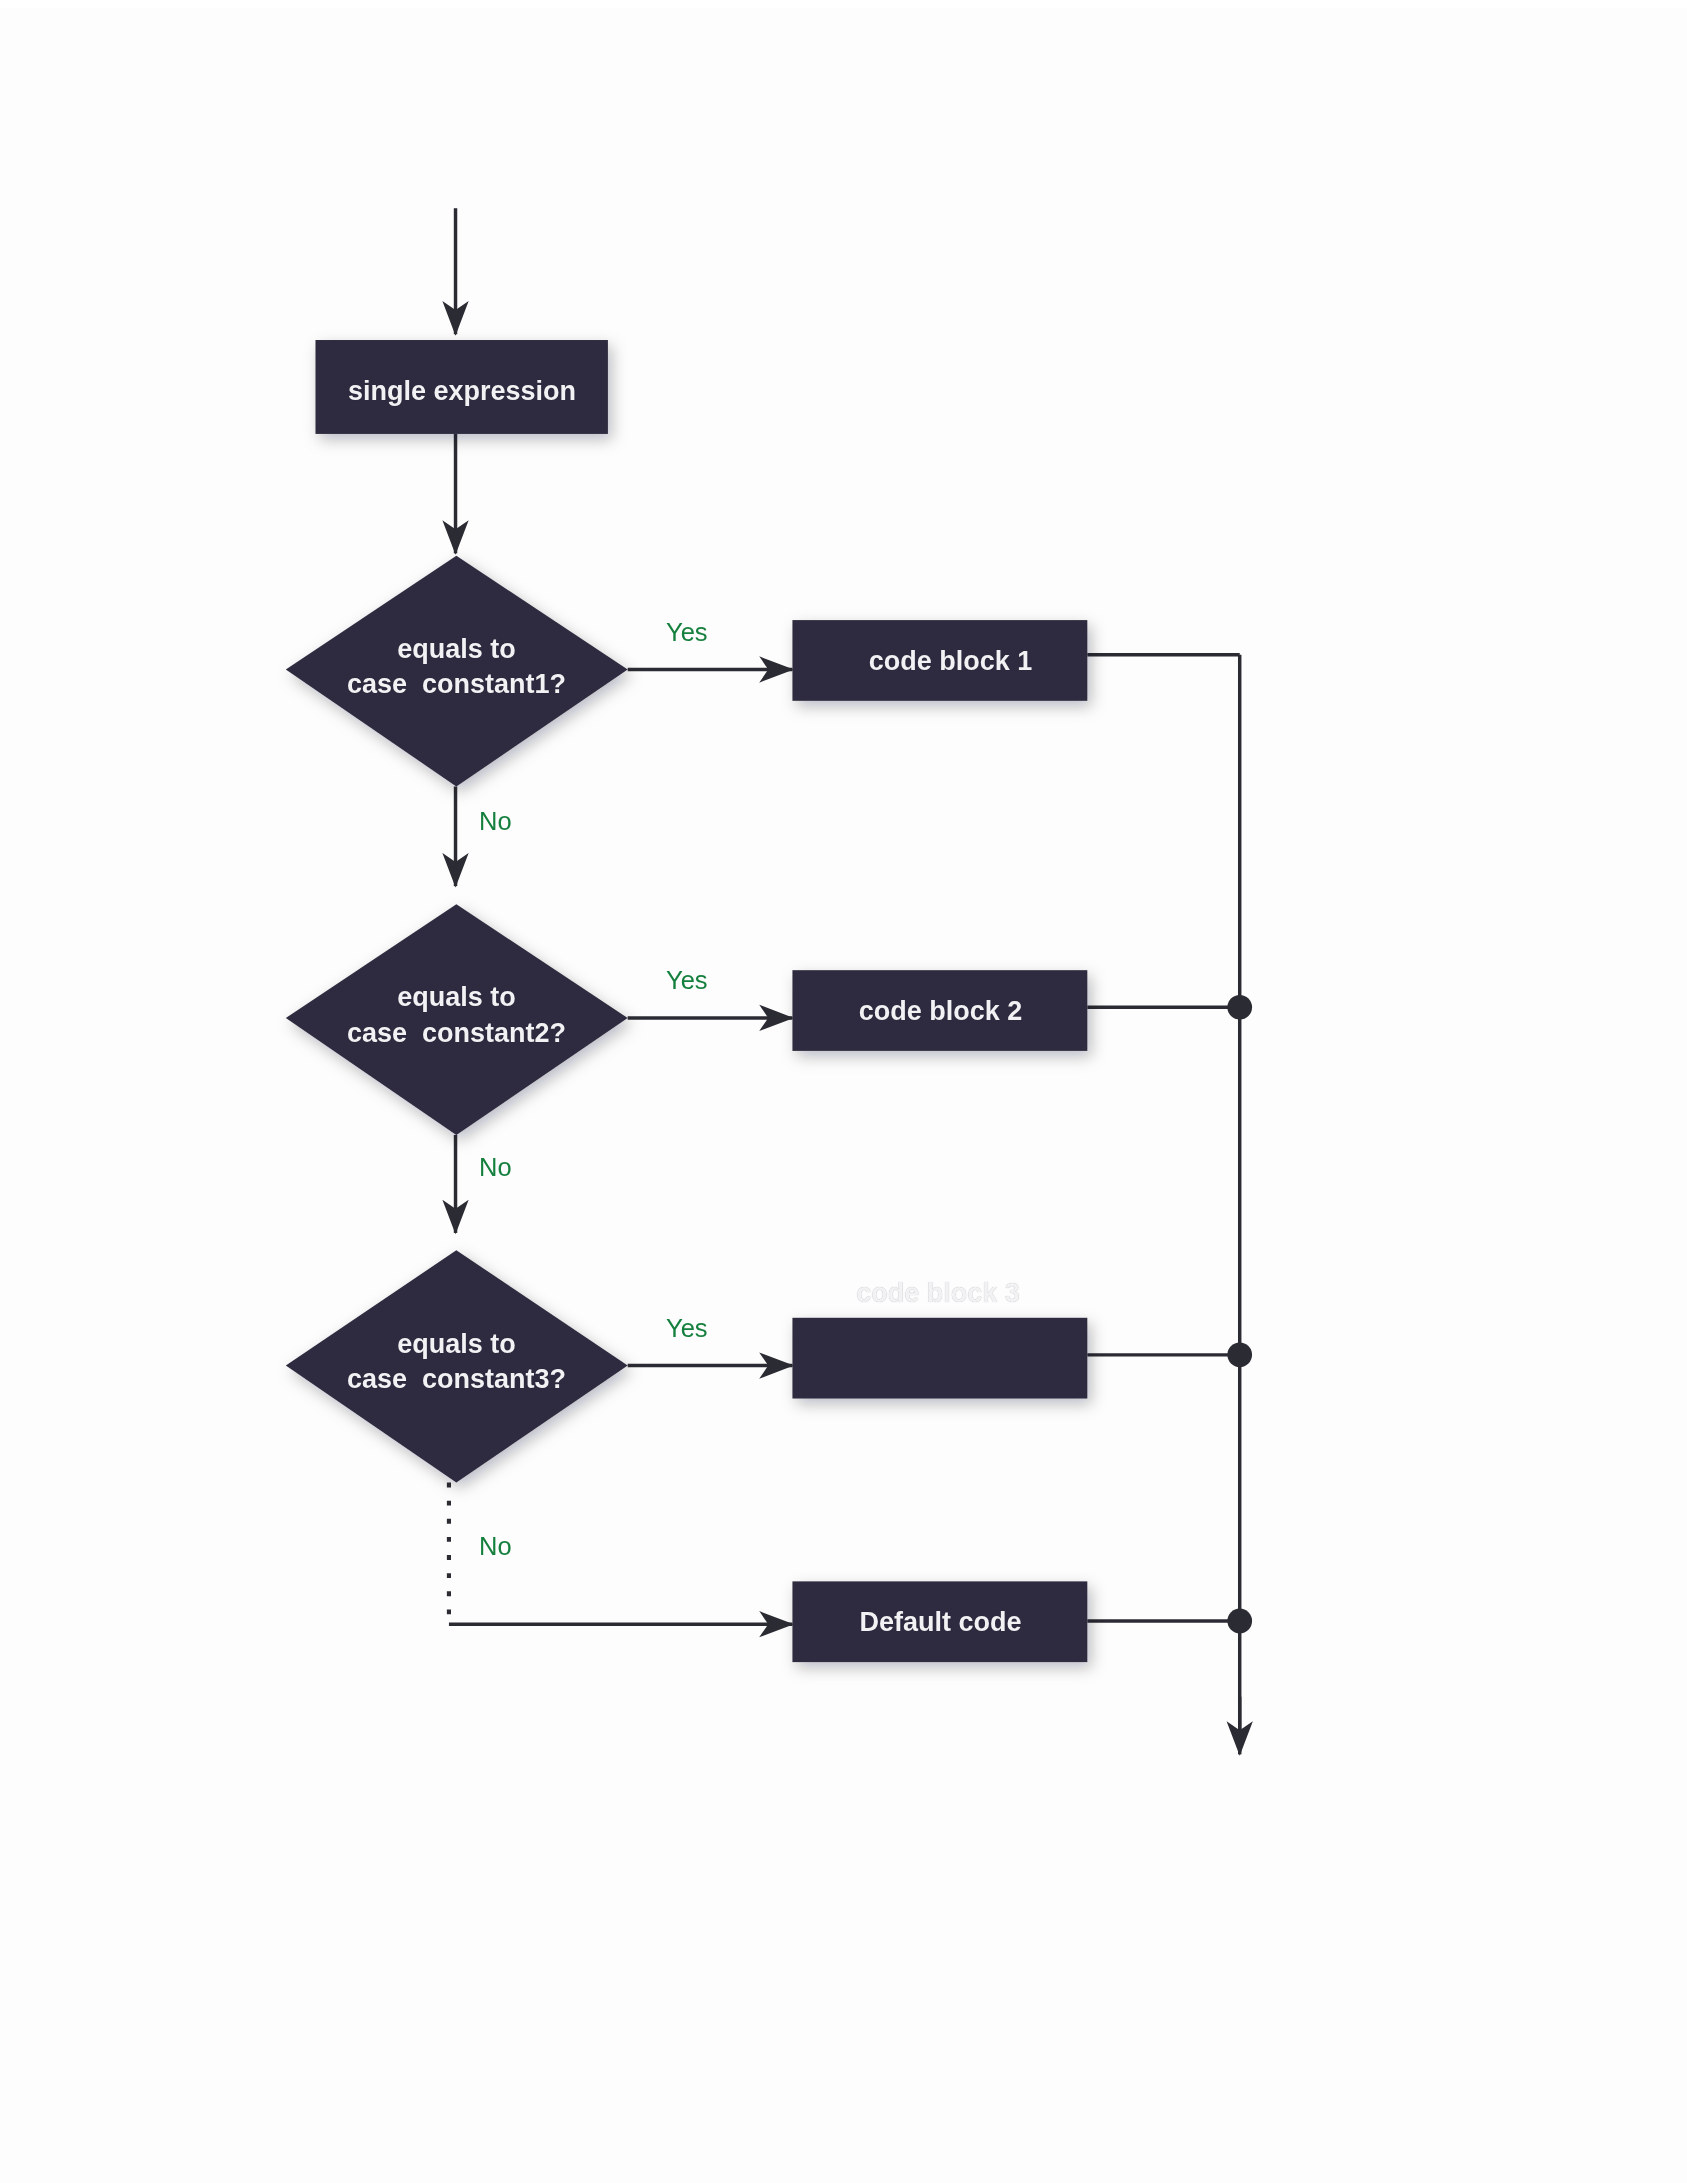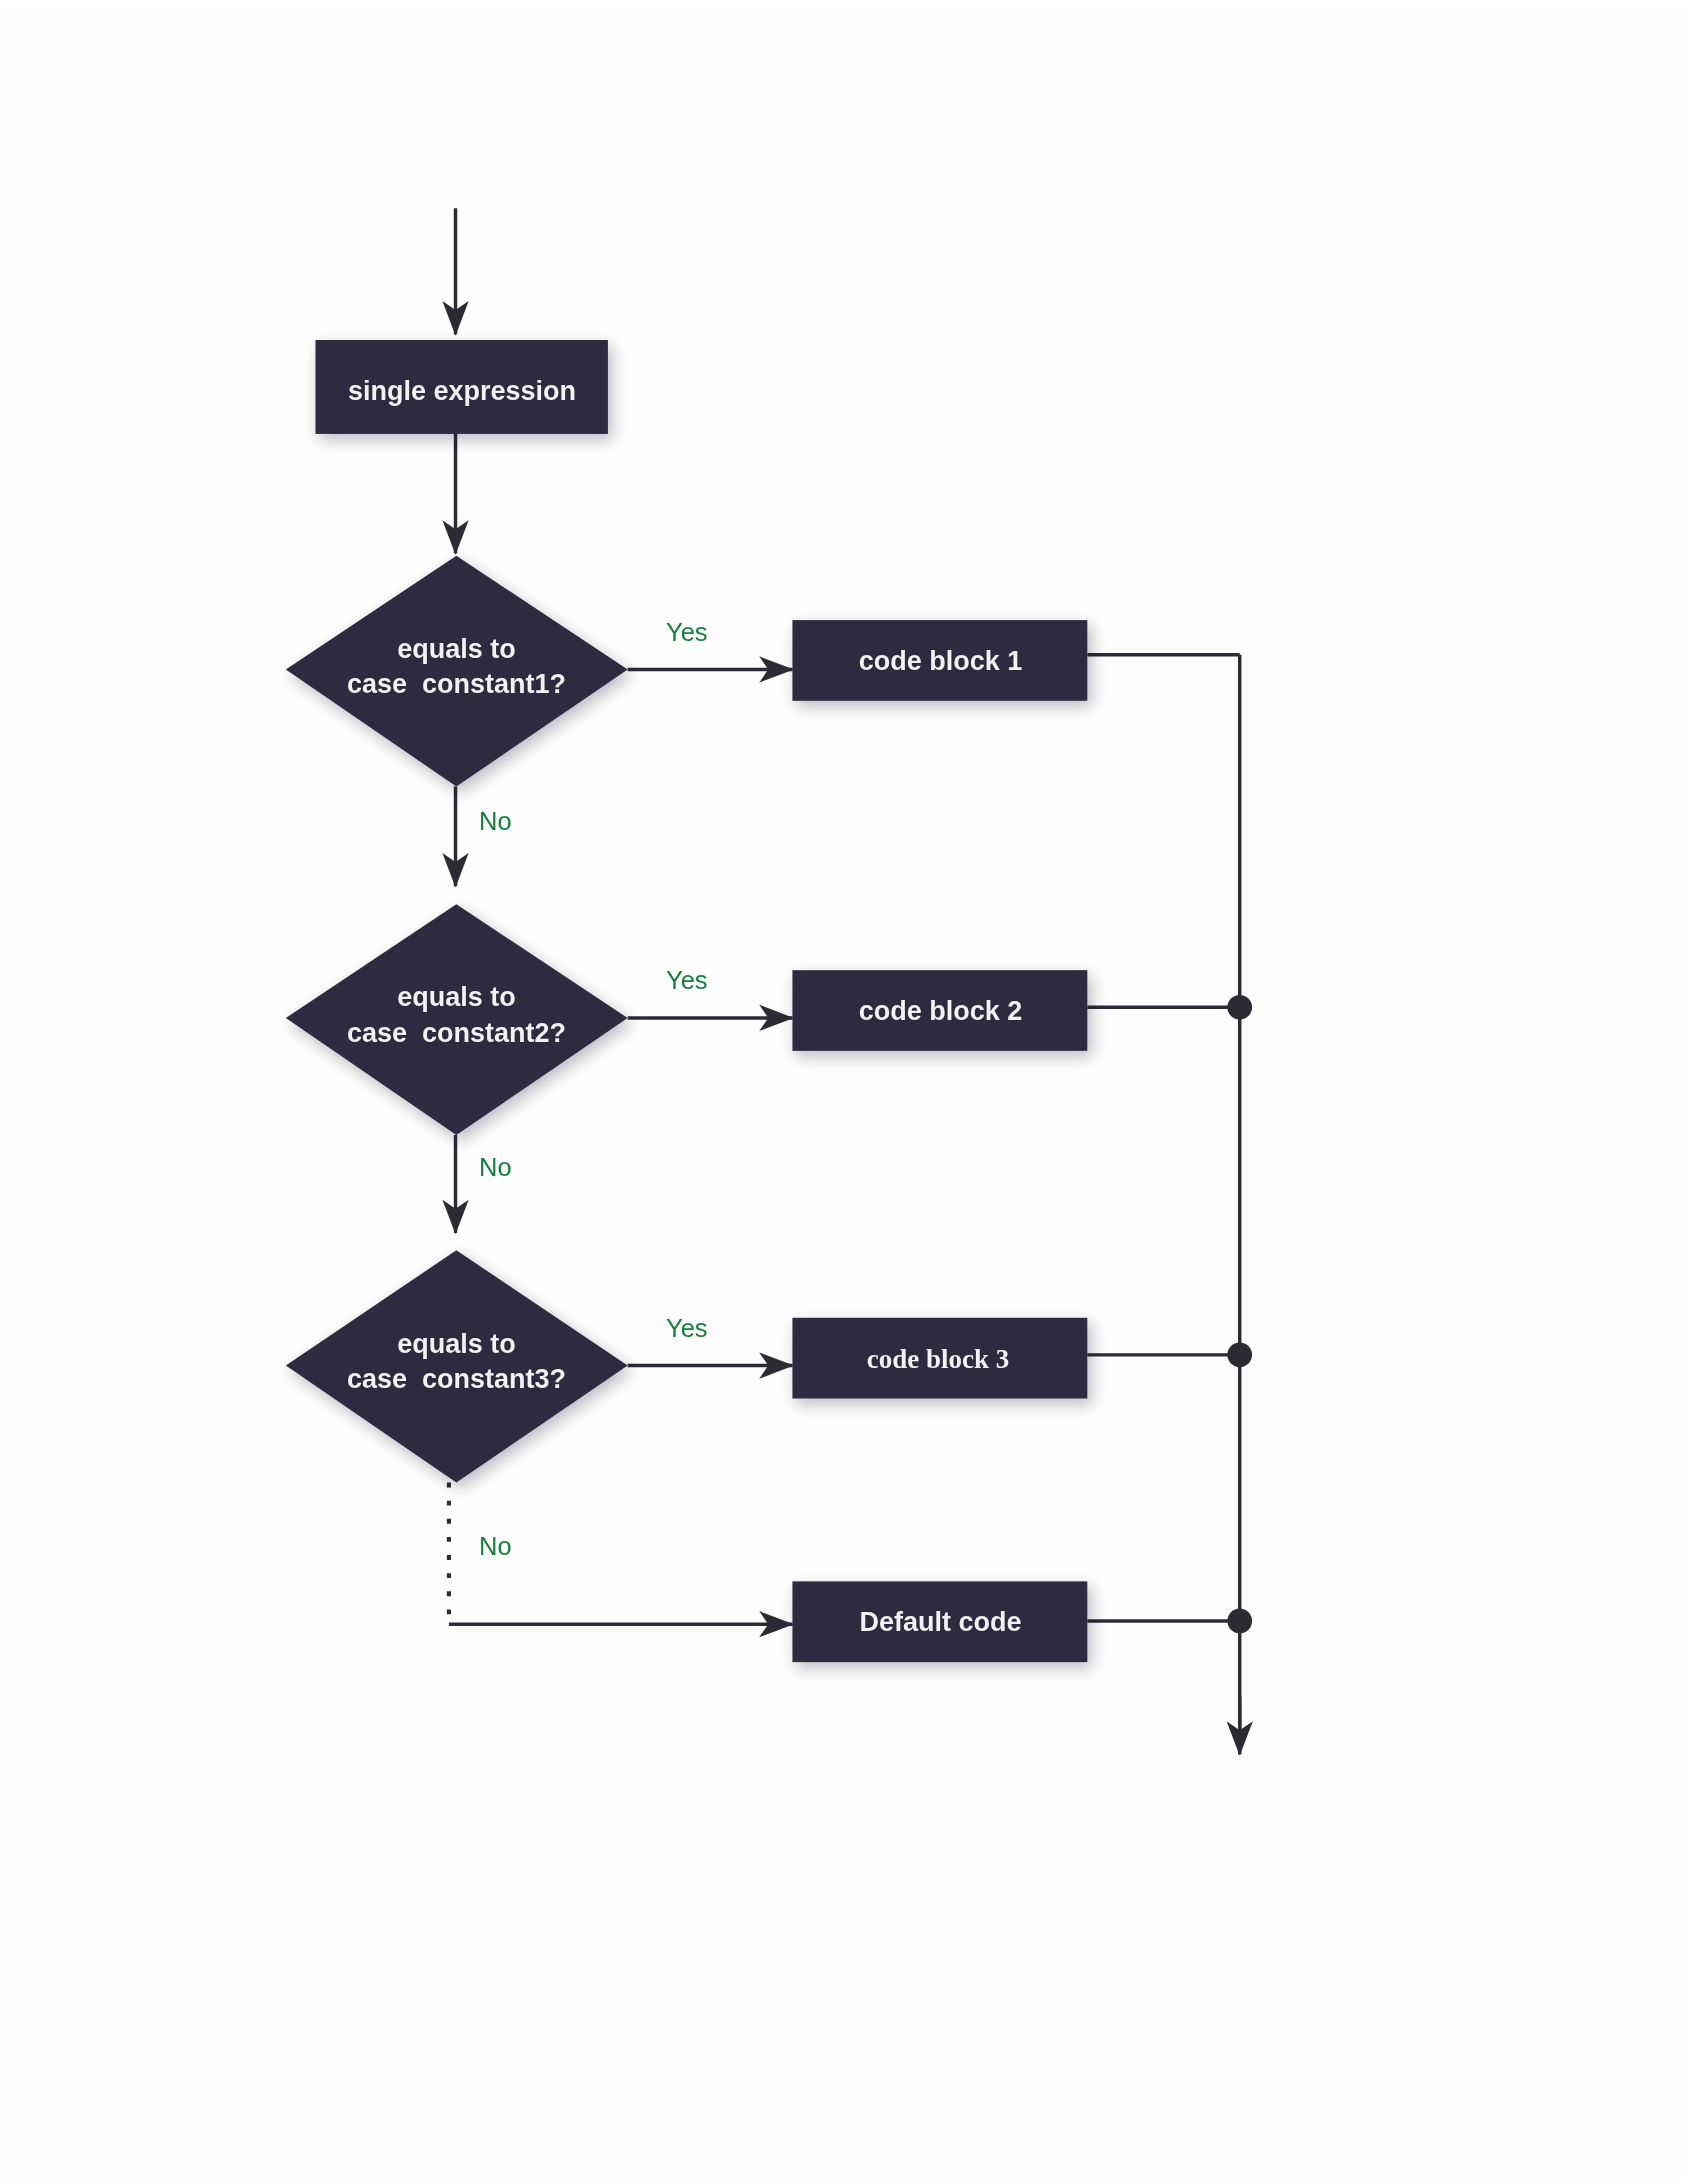--- a/index.html
+++ b/index.html
@@ -120,23 +120,23 @@
 
   <div class="node-label diamond-label" style="left:275px; top:624px; width:363px;">equals to</div>
   <div class="node-label diamond-label" style="left:275px; top:659px; width:363px;">case  constant1?</div>
 
   <div class="node-label diamond-label" style="left:275px; top:972px; width:363px;">equals to</div>
   <div class="node-label diamond-label" style="left:275px; top:1008px; width:363px;">case  constant2?</div>
 
   <div class="node-label diamond-label" style="left:275px; top:1319px; width:363px;">equals to</div>
   <div class="node-label diamond-label" style="left:275px; top:1354px; width:363px;">case  constant3?</div>
 
-  <div class="node-label box-label" style="left:793px; top:636px; width:295px;">code block 1</div>
+  <div class="node-label box-label" style="left:793px; top:636px; width:295px;padding-left:10px;">code block 1</div>
   <div class="node-label box-label" style="left:793px; top:986px; width:295px;">code block 2</div>
-  <div class="node-label box-label" style="left:793px; top:1334px; width:290px;font-family:Liberation Serif, serif;">code block 3</div>
+  <div class="node-label box-label" style="left:793px; top:1268px; width:290px;">code block 3</div>
   <div class="node-label box-label" style="left:793px; top:1597px; width:295px;">Default code</div>
 
   <div class="edge-label" style="left:666px; top:610px;">Yes</div>
   <div class="edge-label" style="left:666px; top:958px;">Yes</div>
   <div class="edge-label" style="left:666px; top:1306px;">Yes</div>
 
   <div class="edge-label" style="left:479px; top:799px;">No</div>
   <div class="edge-label" style="left:479px; top:1145px;">No</div>
   <div class="edge-label" style="left:479px; top:1524px;">No</div>
 

